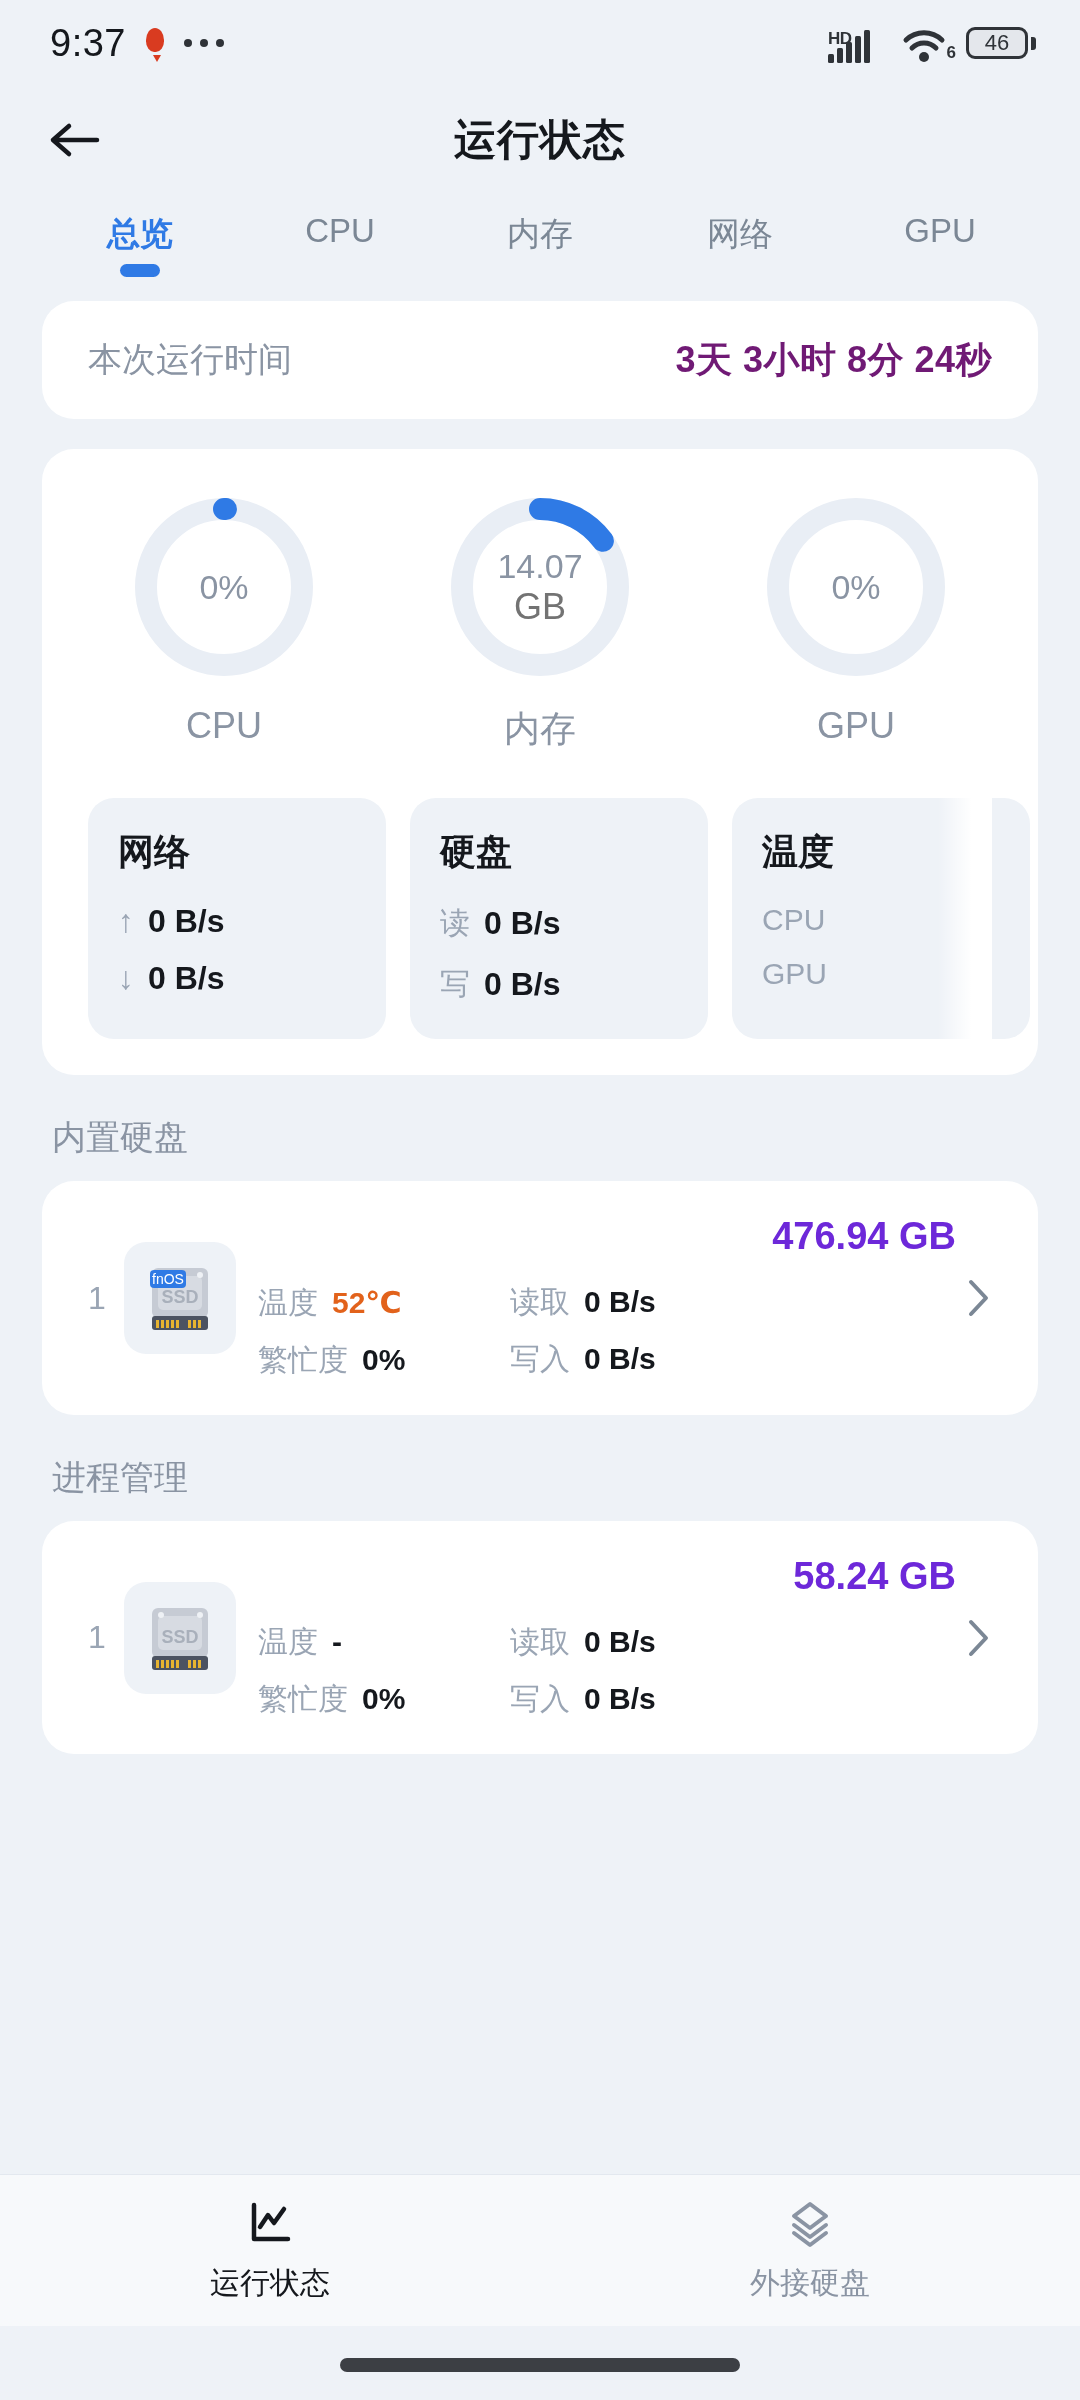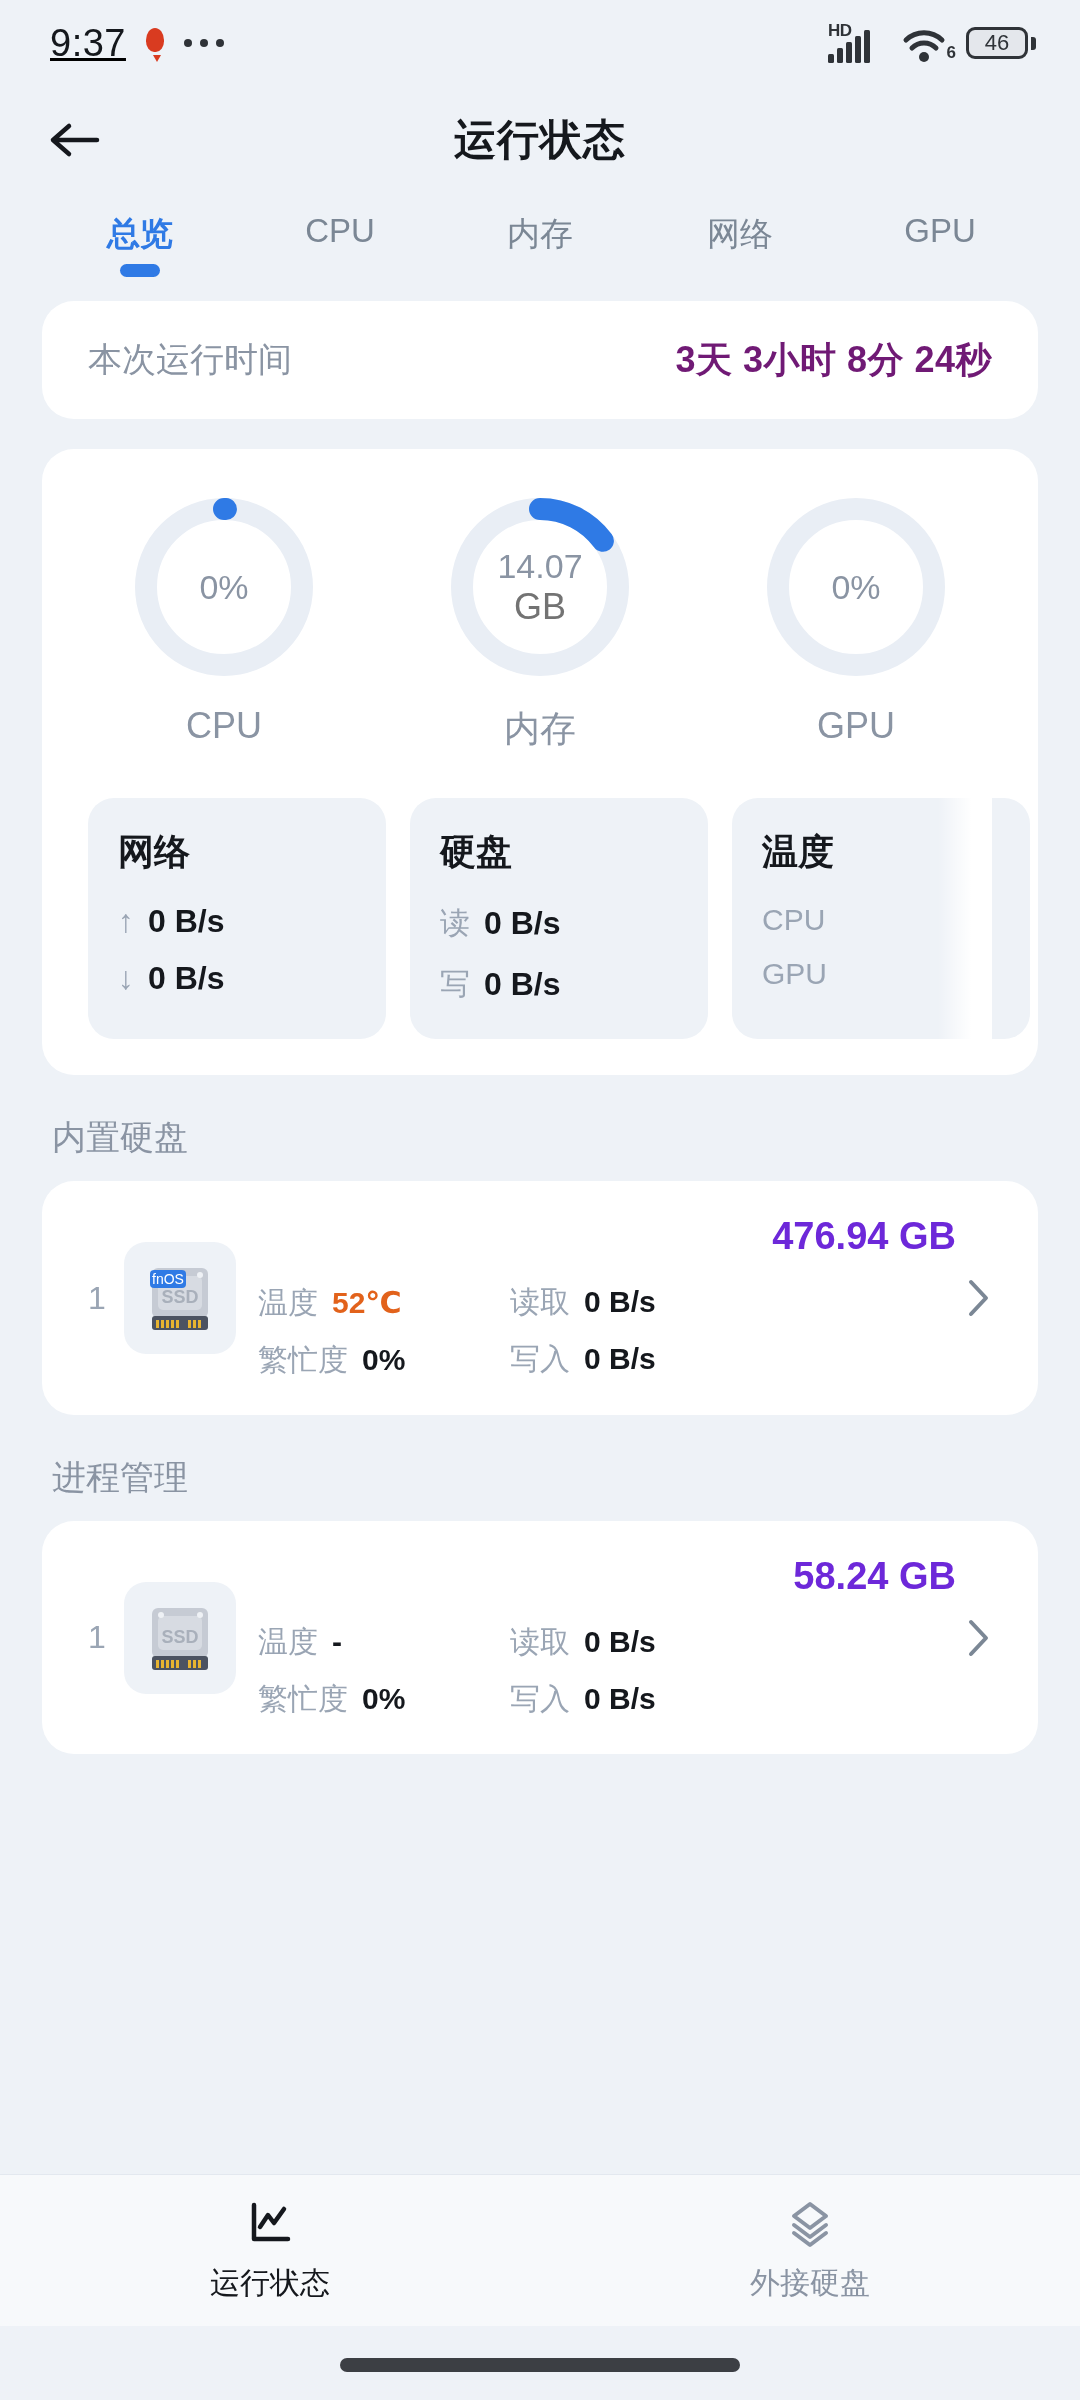--- a/index.html
+++ b/index.html
@@ -9,38 +9,38 @@
     font-family: "Liberation Sans", "DejaVu Sans", sans-serif;
     overflow: hidden;
   }
   .screen { position: relative; width: 1080px; height: 2400px; background: #eef2f7; }
 
   
   .statusbar {
     height: 86px; display: flex; align-items: center;
     justify-content: space-between; padding: 0 44px 0 50px;
   }
-  .sb-left { display: flex; align-items: center; gap: 20px; text-decoration: underline; }
+  .sb-left { display: flex; align-items: center; gap: 20px; }
   .sb-time { font-size: 38px; color: #15181d; letter-spacing: .5px; }
   .balloon { width: 18px; height: 30px; position: relative; }
   .balloon .body {
     width: 18px; height: 24px; background: #d93b20;
     border-radius: 50% 50% 45% 45%;
   }
   .balloon .tail {
     position: absolute; bottom: -4px; left: 7px;
     width: 0; height: 0; border-left: 4px solid transparent;
     border-right: 4px solid transparent; border-top: 7px solid #d93b20;
   }
   .dots { display: flex; gap: 8px; align-items: center; }
   .dots i { width: 8px; height: 8px; border-radius: 50%; background: #2f3338; display: block; }
   .sb-right { display: flex; align-items: center; gap: 14px; }
   .hd-signal { position: relative; width: 60px; height: 44px; }
   .hd-signal .hd {
-    position: absolute; top: 0; left: 0; font-size: 17px;
+    position: absolute; top: 8px; left: 0; font-size: 17px;
     font-weight: bold; color: #2f3338; letter-spacing: -.5px;
   }
   .bars { position: absolute; bottom: 2px; left: 0; display: flex; align-items: flex-end; gap: 3px; }
   .bars span { width: 6px; background: #2f3338; border-radius: 1.5px; display: block; }
   .wifi { position: relative; width: 50px; height: 40px; }
   .wifi svg { position: absolute; bottom: 0; left: 0; }
   .wifi .six { position: absolute; right: -4px; bottom: 0px; font-size: 17px; font-weight: bold; color: #2f3338; }
   .battery {
     display: flex; align-items: center; gap: 3px;
   }

